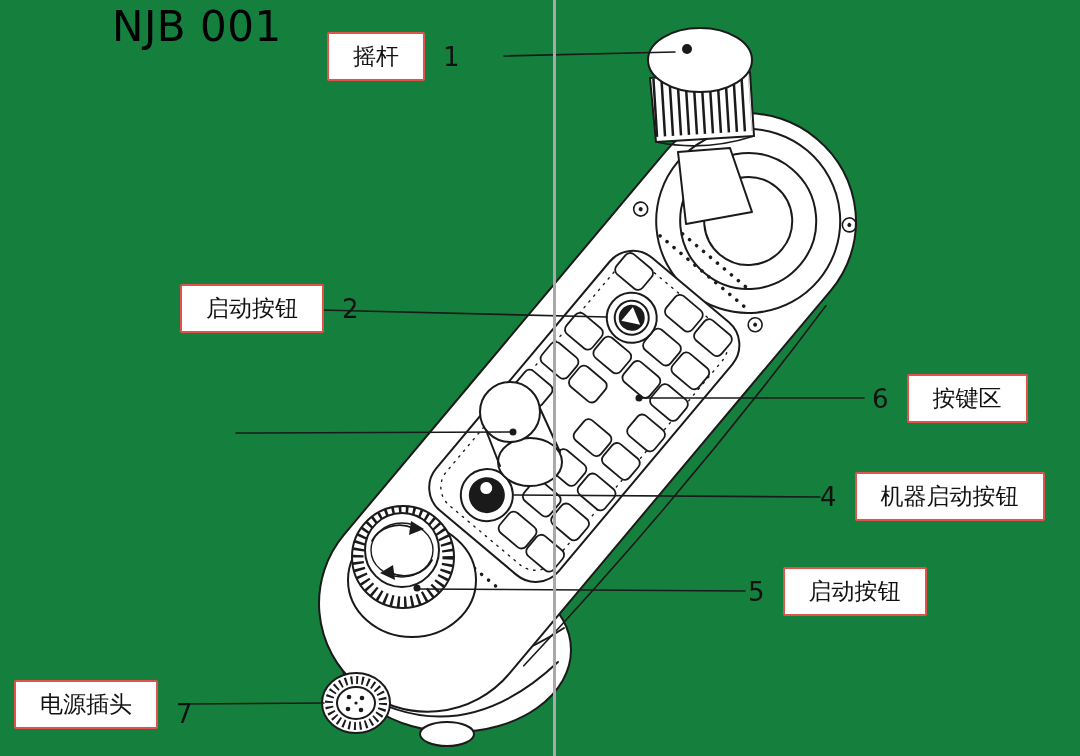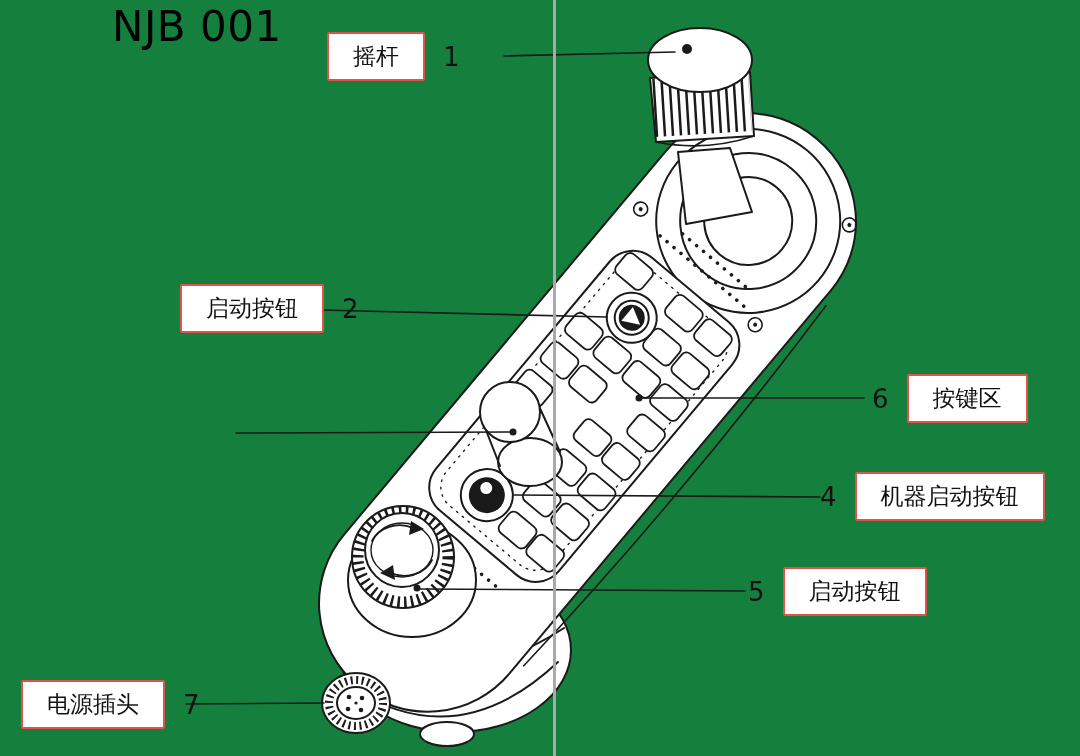--- a/index.html
+++ b/index.html
@@ -186,18 +186,18 @@
   <div class="callout" style="left:820px; top:472px;">
     <span class="num">4</span>
     <span class="box">机器启动按钮</span>
   </div>
 
   <div class="callout" style="left:748px; top:567px;">
     <span class="num">5</span>
     <span class="box">启动按钮</span>
   </div>
 
-  <div class="callout" style="left:21px; top:680px;">
+  <div class="callout" style="left:14px; top:680px;align-items:flex-end;">
     <span class="box">电源插头</span>
     <span class="num">7</span>
   </div>
 
 </div>
 
 </body></html>

